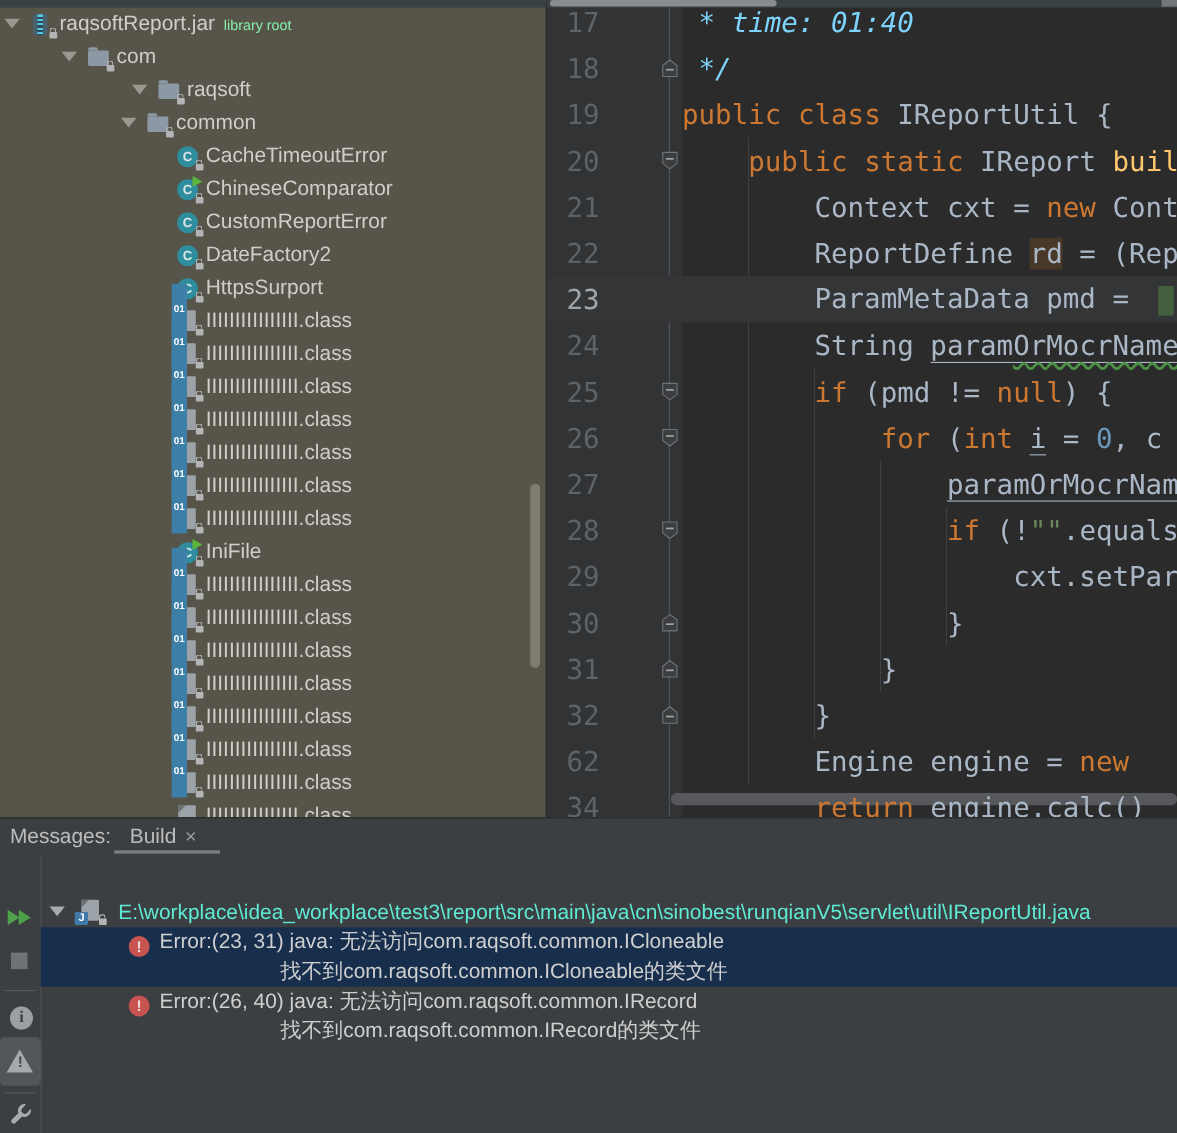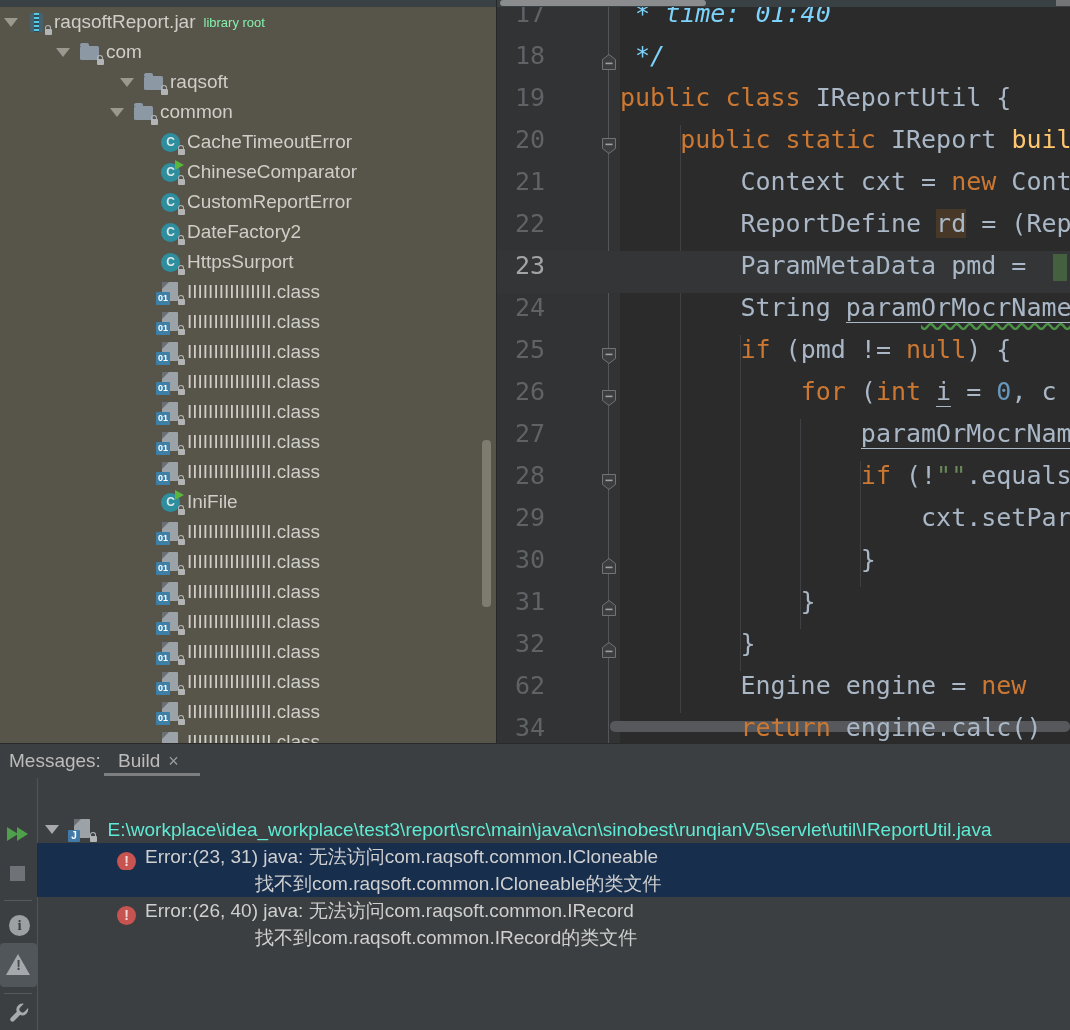--- a/index.html
+++ b/index.html
@@ -19,32 +19,32 @@
   .i-jar{position:absolute;left:3px;top:2px;width:13px;height:19px;border-radius:2px;background:#47616E;}
   .i-jar::before{content:"";position:absolute;left:4px;top:0;width:5px;height:19px;
      background:repeating-linear-gradient(180deg,#54C8E4 0 2px,#2E4A55 2px 4px);}
   .i-folder{position:absolute;left:1px;top:5px;width:19px;height:14px;background:#8C98A4;border-radius:1.5px;}
   .i-folder::before{content:"";position:absolute;top:-3px;left:0;width:9px;height:3px;background:#8C98A4;border-radius:2px 2px 0 0;}
   .i-class{position:absolute;left:1px;top:2px;width:19px;height:19px;border-radius:50%;background:#2E8E9E;
      color:#DCE6E8;font-size:12px;line-height:19px;font-weight:bold;text-align:center;}
   .runov{position:absolute;top:-3px;right:-4px;width:0;height:0;border-left:9px solid #5CB53C;border-top:5px solid transparent;border-bottom:5px solid transparent;}
   .i-page{position:absolute;left:2px;top:1px;width:16px;height:19px;background:#9CA3A8;border-radius:1px;}
   .i-page::before{content:"";position:absolute;left:0;top:0;width:0;height:0;border-top:7px solid #6A6F73;border-right:7px solid transparent;}
-  .badge01{position:absolute;left:-4px;bottom:-2px;background:#3D7FA6;color:#FFF;font-weight:bold;font-size:9px;line-height:11px;padding:1px 2px;border-radius:1px;text-align:center;}
+  .badge01{position:absolute;left:-4px;bottom:-2px;background:#3D7FA6;color:#FFF;font-weight:bold;font-size:9px;line-height:11px;padding:18px 2px;border-radius:1px;text-align:center;}
   .badgeJ{position:absolute;left:-4px;bottom:-2px;background:#4179A8;color:#FFF;font-weight:bold;font-size:10px;line-height:12px;padding:0 3px;border-radius:1px;}
   .lock{position:absolute;width:7px;height:6px;background:#B2B4B6;border-radius:1px;bottom:-2px;right:-3px;}
   .lock::before{content:"";position:absolute;width:4px;height:4px;border:1.5px solid #B2B4B6;border-bottom:none;border-radius:3px 3px 0 0;top:-4px;left:0;}
   #tree-scroll-thumb{position:absolute;left:482px;top:440px;width:9px;height:167px;background:#838073;border-radius:4px;opacity:.9;}
   
   #editor-panel{position:absolute;left:497px;top:0;width:573px;height:743px;background:#2B2B2B;overflow:hidden;}
   .gutter-bg{position:absolute;left:0;top:0;width:123px;height:100%;background:#313335;}
   .fold-vline{position:absolute;left:111px;top:0;height:100%;width:1px;background:#54565A;}
   .iguide{position:absolute;width:1px;background:#3E4043;}
   #code-lines{position:absolute;left:0;top:-1px;width:100%;}
-  .cl{height:42px;display:flex;white-space:pre;position:relative;}
+  .cl{height:42px;display:flex;align-items:center;white-space:pre;position:relative;}
   .cl.cur{background:#343536;}
   .ln{display:inline-block;width:48px;flex:0 0 48px;text-align:right;color:#5F6366;
       font-family:"DejaVu Sans Mono",monospace;font-size:25px;}
   .cl.cur .ln{color:#A2A5A7;}
   .fold-slot{display:inline-block;width:75px;flex:0 0 75px;position:relative;height:42px;}
   .fold-slot svg{position:absolute;left:56px;top:12px;}
   .codetxt{font-family:"DejaVu Sans Mono",monospace;font-size:25px;color:#A9B7C6;}
   .sg-k{color:#CC7832;}
   .sg-c{color:#7dd3fc;font-style:italic;}
   .sg-s{color:#6A8759;}

